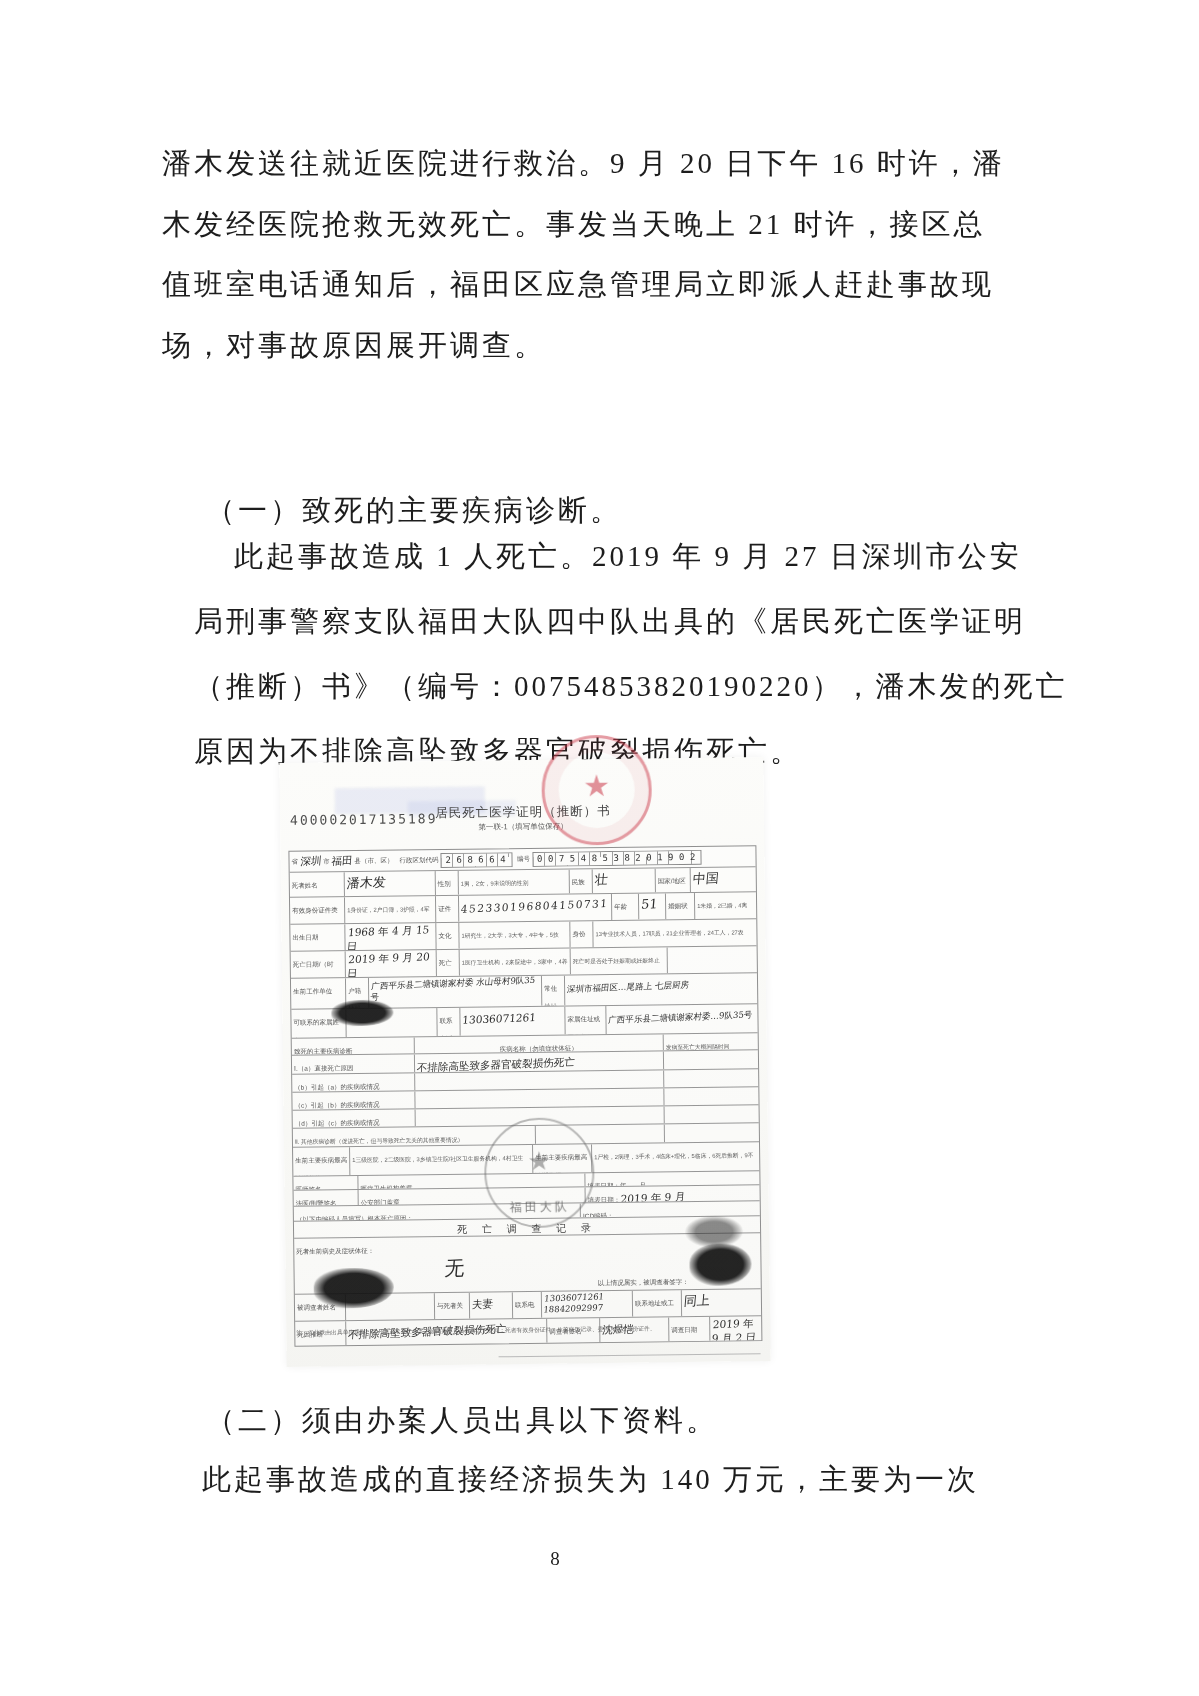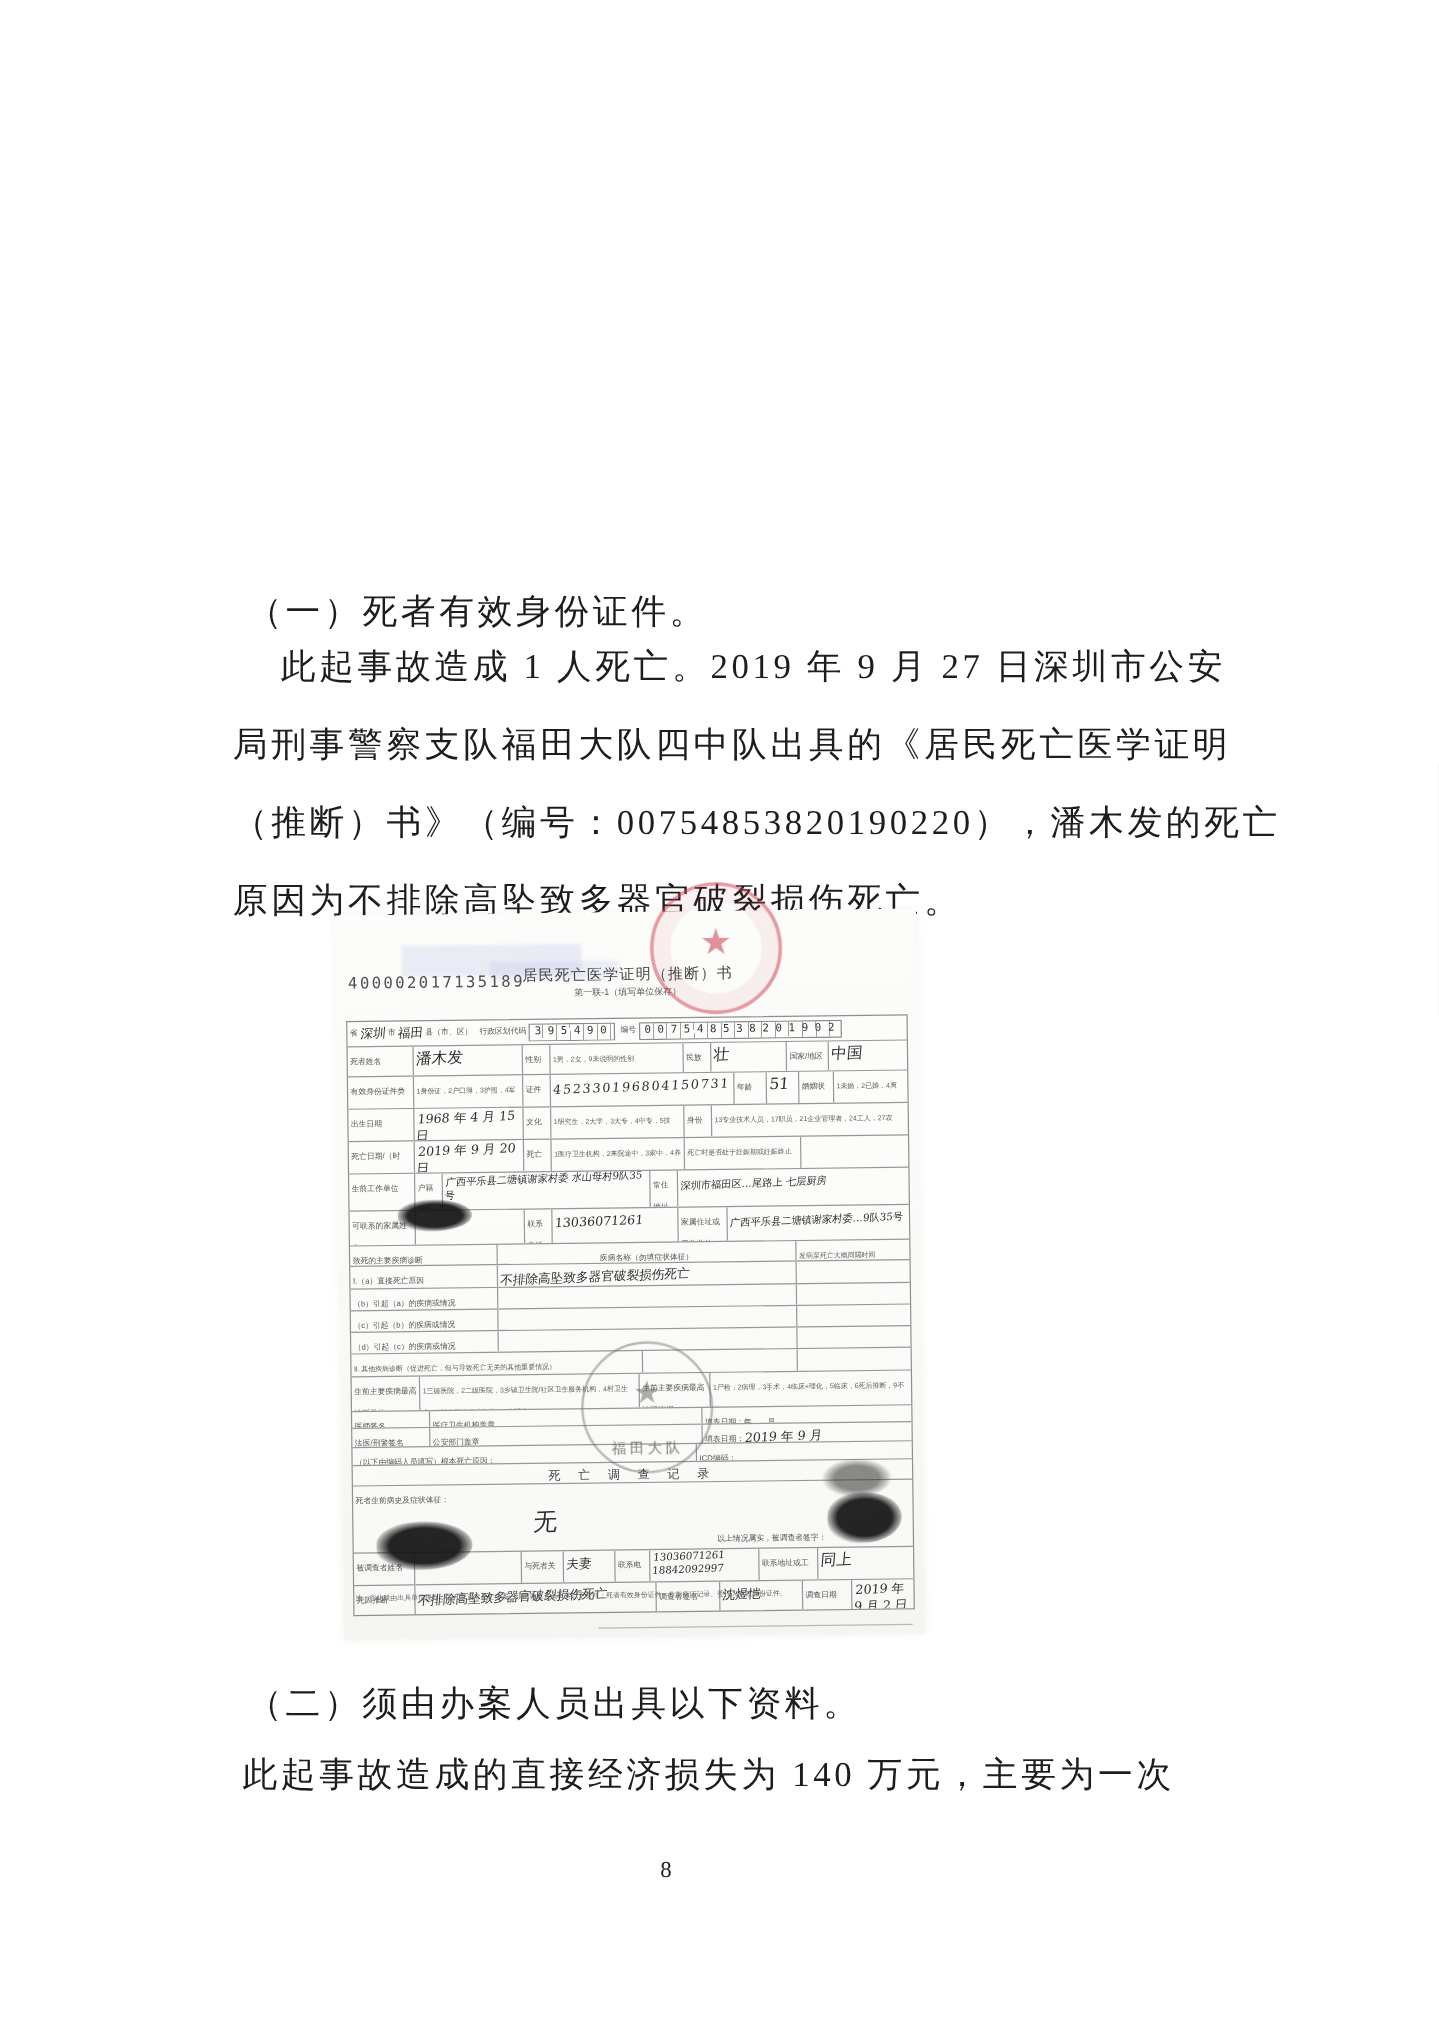--- a/index.html
+++ b/index.html
@@ -78,21 +78,25 @@
   .blob.speck { background:radial-gradient(ellipse at 50% 50%, rgba(45,45,45,0.55) 0 45%, rgba(45,45,45,0.22) 62%, transparent 72%); }
   .edge-line { position:absolute; left:212px; top:596px; width:262px; height:1px; background:#b9b9b9; }
   .prelines { white-space:pre-line; }
   .cnote { position:absolute; left:10px; top:566px; width:456px; font-size:5.8px; line-height:1.5; color:#6a6a6a; }
 </style>
 </head>
 <body>
 
 <div class="page">
 
-  <div class="bodytext p2">（一）死者有效身份证件。</div>
+  <div class="bodytext p1 prelines">潘木发送往就近医院进行救治。9 月 20 日下午 16 时许，潘
+木发经医院抢救无效死亡。事发当天晚上 21 时许，接区总
+值班室电话通知后，福田区应急管理局立即派人赶赴事故现
+场，对事故原因展开调查。</div>
+  <div class="bodytext p2">（一）致死的主要疾病诊断。</div>
   <div class="bodytext p3 prelines">此起事故造成 1 人死亡。2019 年 9 月 27 日深圳市公安
 局刑事警察支队福田大队四中队出具的《居民死亡医学证明
 （推断）书》（编号：00754853820190220），潘木发的死亡
 原因为不排除高坠致多器官破裂损伤死亡。</div>
 
   <div class="cert">
     <div class="wm1"></div>
     <div class="wm2"></div>
     <div class="serial">400002017135189</div>
     <div class="ctitle">居民死亡医学证明（推断）书</div>
@@ -104,21 +108,21 @@
     <div class="ctable">
 
       <div class="crow" style="height:20px; align-items:center;">
         <div style="border:none; display:flex; align-items:center; gap:2px; padding:0 2px; width:100%;" class="cc">
           <span class="lbl">省</span>
           <span class="hw hw-md">深圳</span>
           <span class="lbl">市</span>
           <span class="hw hw-md">福田</span>
           <span class="lbl">县（市、区）</span>
           <span class="lbl" style="margin-left:4px;">行政区划代码</span>
-          <span class="digits">395490</span>
+          <span class="digits">268664</span>
           <span class="lbl" style="margin-left:3px;">编号</span>
           <span class="digits">007548538201902</span>
         </div>
       </div>
 
       <div class="crow" style="height:24px;">
         <div class="cc" style="width:50px;"><span class="lbl">死者姓名</span></div>
         <div class="cc" style="width:86px;"><span class="hw hw-lg">潘木发</span></div>
         <div class="cc" style="width:18px;"><span class="lbl">性别</span></div>
         <div class="cc" style="width:106px;"><span class="opts">1男，2女，9未说明的性别</span></div>

